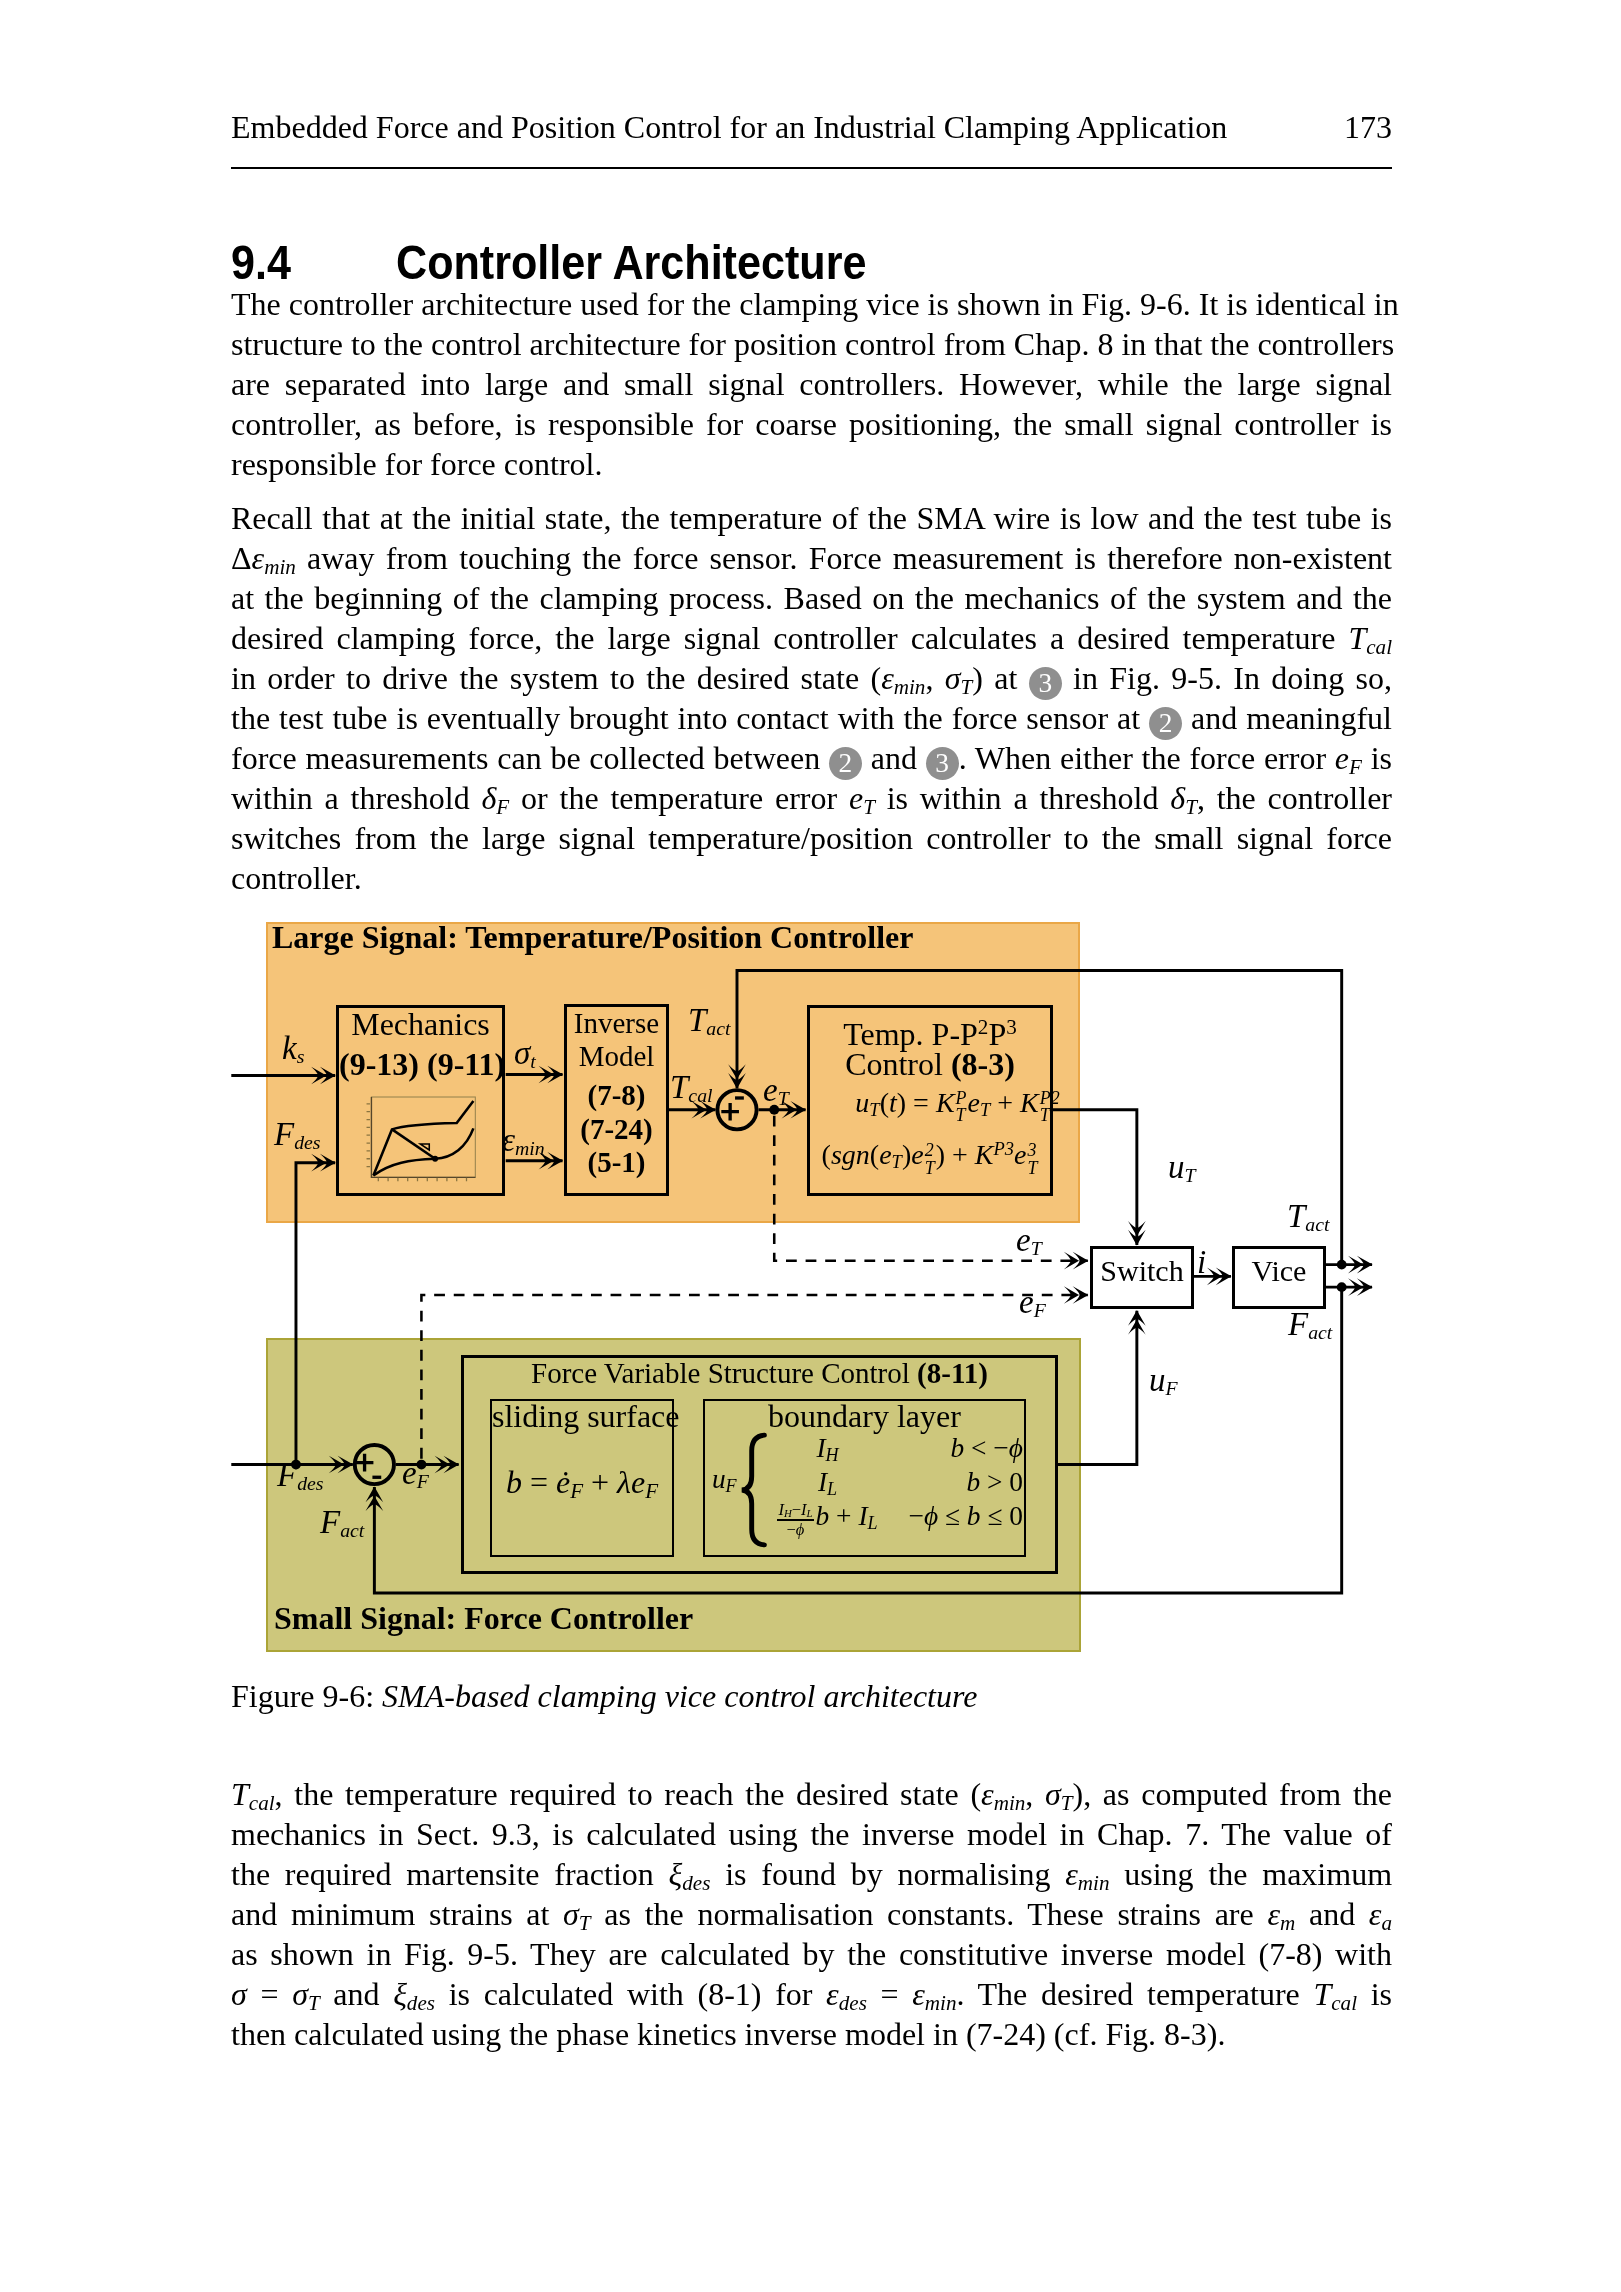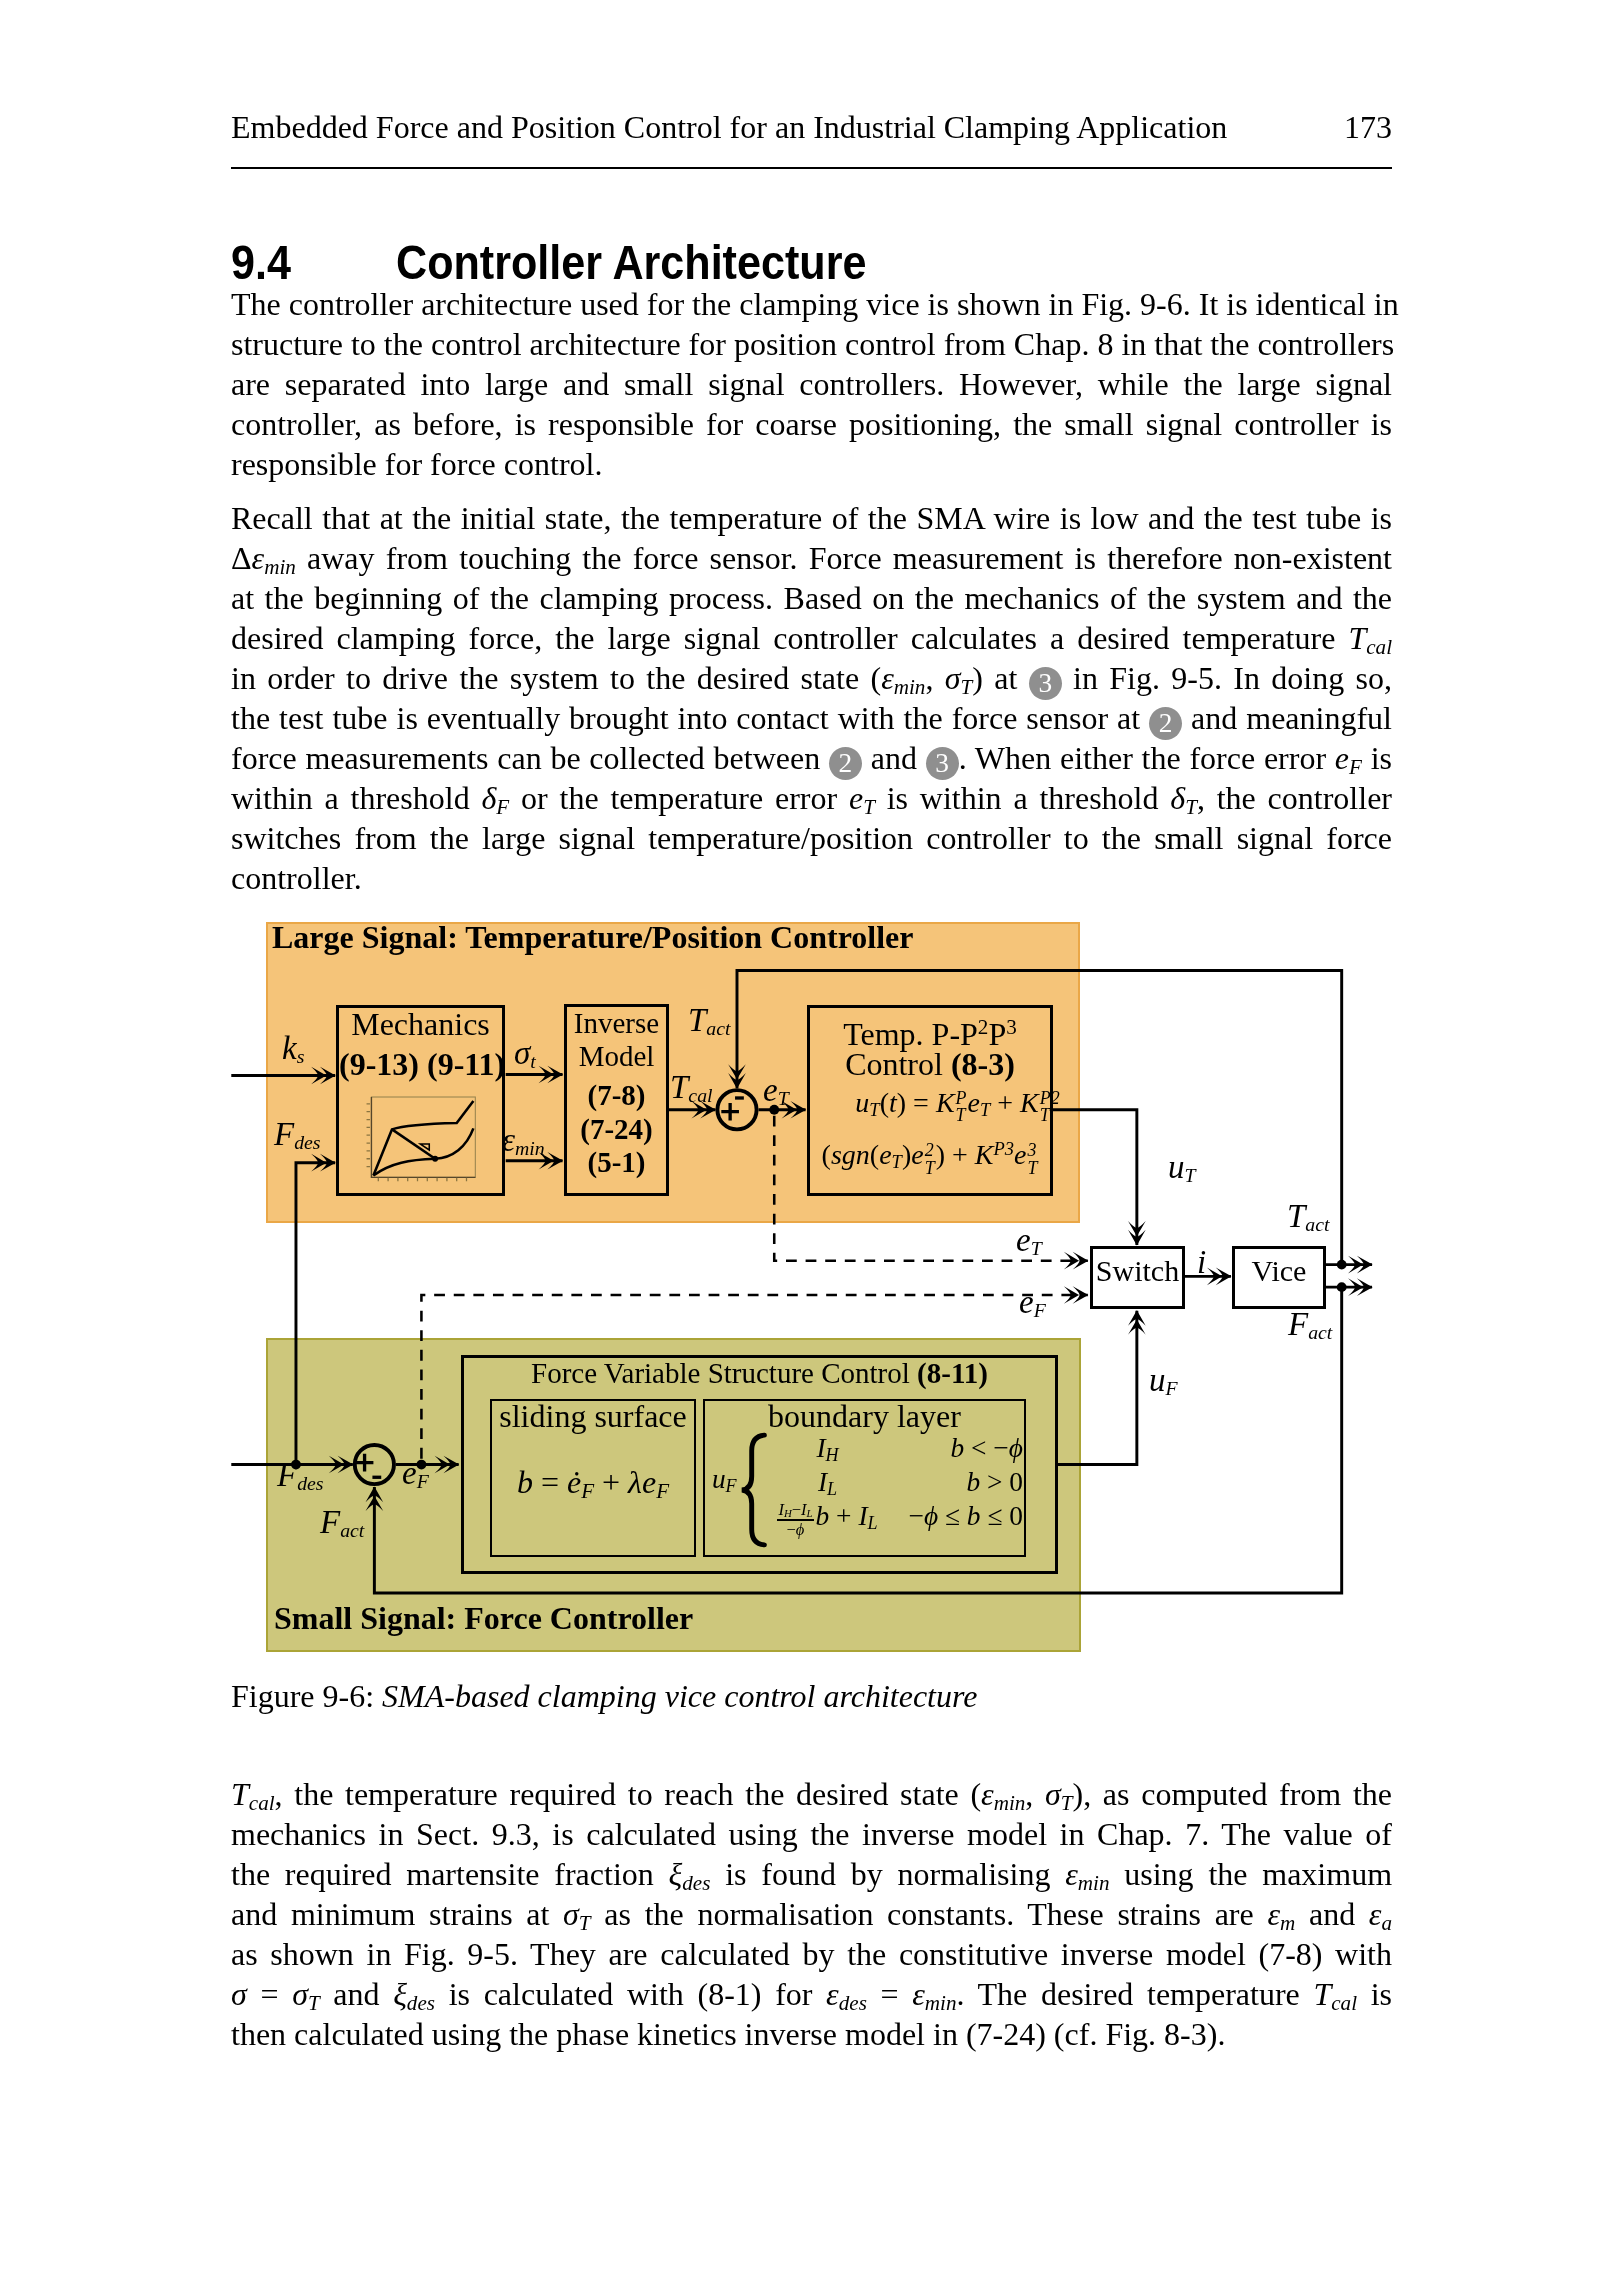--- a/index.html
+++ b/index.html
@@ -41,24 +41,24 @@
   .box-olive{left:266px;top:1338px;width:815px;height:314px;background:var(--olive-fill,#cdc77c);
              border:2.9px solid var(--olive-border,#aba437);}
   .boxtitle{position:absolute;font-weight:700;font-size:32px;line-height:33px;white-space:nowrap;}
   .boxtitle.ls{left:272px;top:921px;}
   .boxtitle.ss{left:274px;top:1602px;}
   .dblock{position:absolute;box-sizing:border-box;border:3.9px solid #000;background:transparent;}
   .dblock.white{background:#fff;}
   .blk-mech{left:336px;top:1005px;width:169px;height:191px;}
   .blk-inv{left:564px;top:1004px;width:105px;height:192px;}
   .blk-temp{left:807px;top:1005px;width:246px;height:191px;}
-  .blk-switch{left:1090px;top:1246px;width:95px;height:63px;}
+  .blk-switch{left:1090px;top:1246px;width:104px;height:63px;}
   .blk-vice{left:1232px;top:1246px;width:94px;height:63px;}
   .blk-fvsc{left:461px;top:1355px;width:597px;height:219px;}
-  .blk-slide{left:490px;top:1399px;width:206px;height:158px;border-width:2px;}
+  .blk-slide{left:490px;top:1399px;width:184px;height:158px;border-width:2px;}
   .blk-bound{left:703px;top:1399px;width:323px;height:158px;border-width:2px;}
   .bline{position:absolute;left:0;width:100%;text-align:center;font-size:32px;line-height:28px;white-space:nowrap;}
   .blk-mech .t1{top:2px;}
   .blk-mech .t2{top:42px;letter-spacing:0px;}
   .blk-inv .bline{font-size:29px;line-height:29px;}
   .blk-inv .t1{top:2px;}
   .blk-inv .t2{top:35px;}
   .blk-inv .t3{top:74px;}
   .blk-inv .t4{top:108px;}
   .blk-inv .t5{top:141px;}

